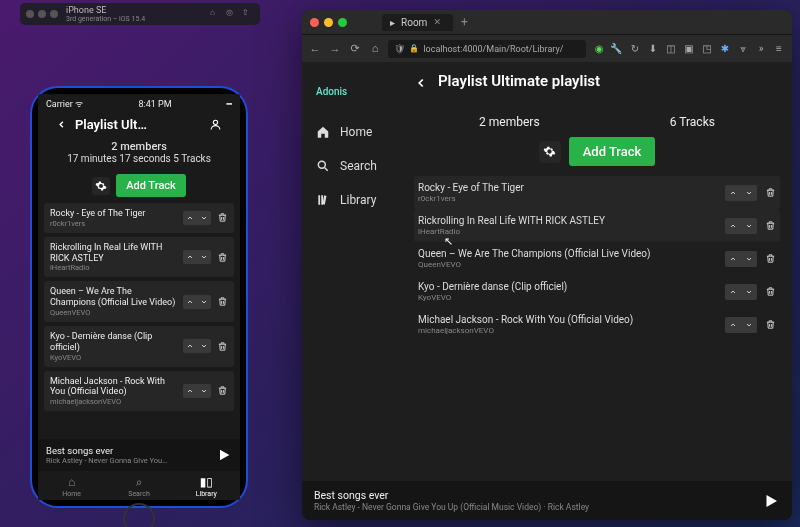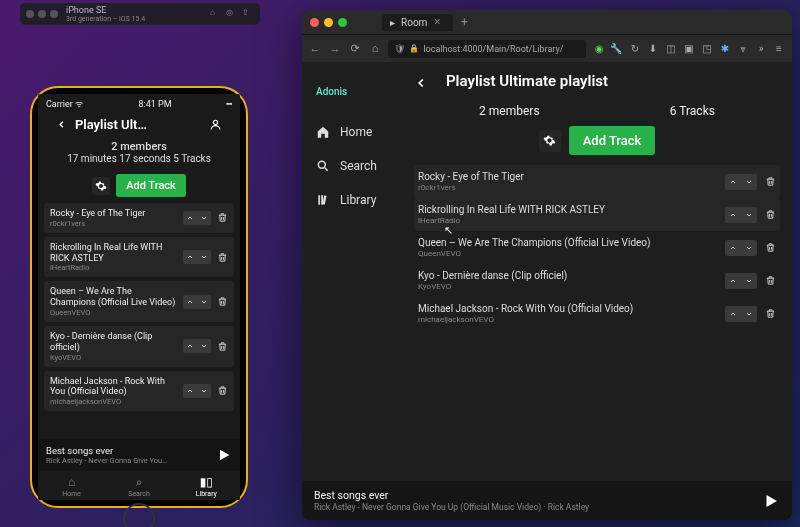--- a/index.html
+++ b/index.html
@@ -7,21 +7,21 @@
 
 
 .sim-bar { position: absolute; top: 3px; left: 20px; width: 240px; height: 22px; background: rgba(30,30,35,0.9); border-radius: 5px; display: flex; align-items: center; padding: 0 6px; gap: 4px; font-size: 8px; color: #888; }
 .sim-dot { width: 8px; height: 8px; border-radius: 50%; background: #555; }
 .sim-text { flex: 1; margin-left: 4px; }
 .sim-title { color: #bbb; font-size: 9px; }
 .sim-sub { font-size: 7px; }
 .sim-icon { width: 12px; height: 12px; color: #888; }
 
 
-.phone { position: absolute; left: 30px; top: 86px; width: 218px; height: 422px; background: #000; border-radius: 28px; border: 2px solid #eab308; padding: 6px; }
+.phone { position: absolute; left: 30px; top: 86px; width: 218px; height: 422px; background: #000; border-radius: 28px; border: 2px solid #1d4ed8; padding: 6px; }
 .screen { width: 100%; height: 100%; background: #1a1a1a; border-radius: 2px; display: flex; flex-direction: column; overflow: hidden; }
 .statusbar { display: flex; justify-content: space-between; align-items: center; padding: 3px 8px; font-size: 9px; color: #eee; }
 .phone-header { display: flex; align-items: center; padding: 4px 18px; color: #fff; gap: 8px; }
 .phone-header .title { font-size: 13px; font-weight: 600; flex: 1; }
 .phone-stats { text-align: center; color: #ddd; font-size: 10px; padding: 4px 0; }
 .phone-stats .l1 { font-size: 11px; font-weight: 500; }
 .add-row { display: flex; justify-content: center; align-items: center; gap: 6px; padding: 6px 0; }
 .gear { width: 18px; height: 18px; background: #262626; border-radius: 3px; display: flex; align-items: center; justify-content: center; color: #fff; font-size: 11px; }
 .add-btn { background: #29b14a; color: #fff; font-size: 11px; font-weight: 500; padding: 5px 10px; border-radius: 3px; border: none; }
 .track-list { flex: 1; overflow: hidden; padding: 0 6px; }
@@ -61,21 +61,21 @@
 .tb-right { display: flex; gap: 4px; }
 .tb-right .tb-icon { font-size: 10px; }
 
 .app { flex: 1; display: flex; background: #1e1e1e; min-height: 0; }
 .sidebar { width: 100px; padding: 12px 8px; }
 .brand { color: #5eead4; font-size: 10px; font-weight: 500; margin: 12px 2px 18px 6px; }
 .nav-item { display: flex; align-items: center; gap: 10px; color: #ddd; font-size: 12px; padding: 10px 6px; }
 .nav-icon { width: 14px; text-align: center; font-size: 13px; }
 
 .main { flex: 1; display: flex; flex-direction: column; padding: 10px 12px 0; min-height: 0; }
-.main-header { display: flex; align-items: flex-end; gap: 18px; color: #fff; margin-bottom: 8px; }
+.main-header { display: flex; align-items: flex-end; gap: 10px; color: #fff; margin-bottom: 19px; }
 .main-header .back { font-size: 14px; }
 .main-header .mtitle { font-size: 15px; font-weight: 600; }
 .main-stats { display: flex; justify-content: space-around; color: #eee; font-size: 12px; padding: 6px 0 8px; }
 .main-add { display: flex; justify-content: center; align-items: center; gap: 8px; padding-bottom: 10px; }
 .main-add .gear { width: 22px; height: 22px; font-size: 12px; }
 .main-add .add-btn { font-size: 13px; padding: 7px 14px; }
 
 .mtracks { display: flex; flex-direction: column; gap: 0; }
 .mtrack { padding: 6px 4px; display: flex; align-items: center; gap: 6px; position: relative; }
 .mtrack.hi { background: #262626; border-radius: 3px; }

